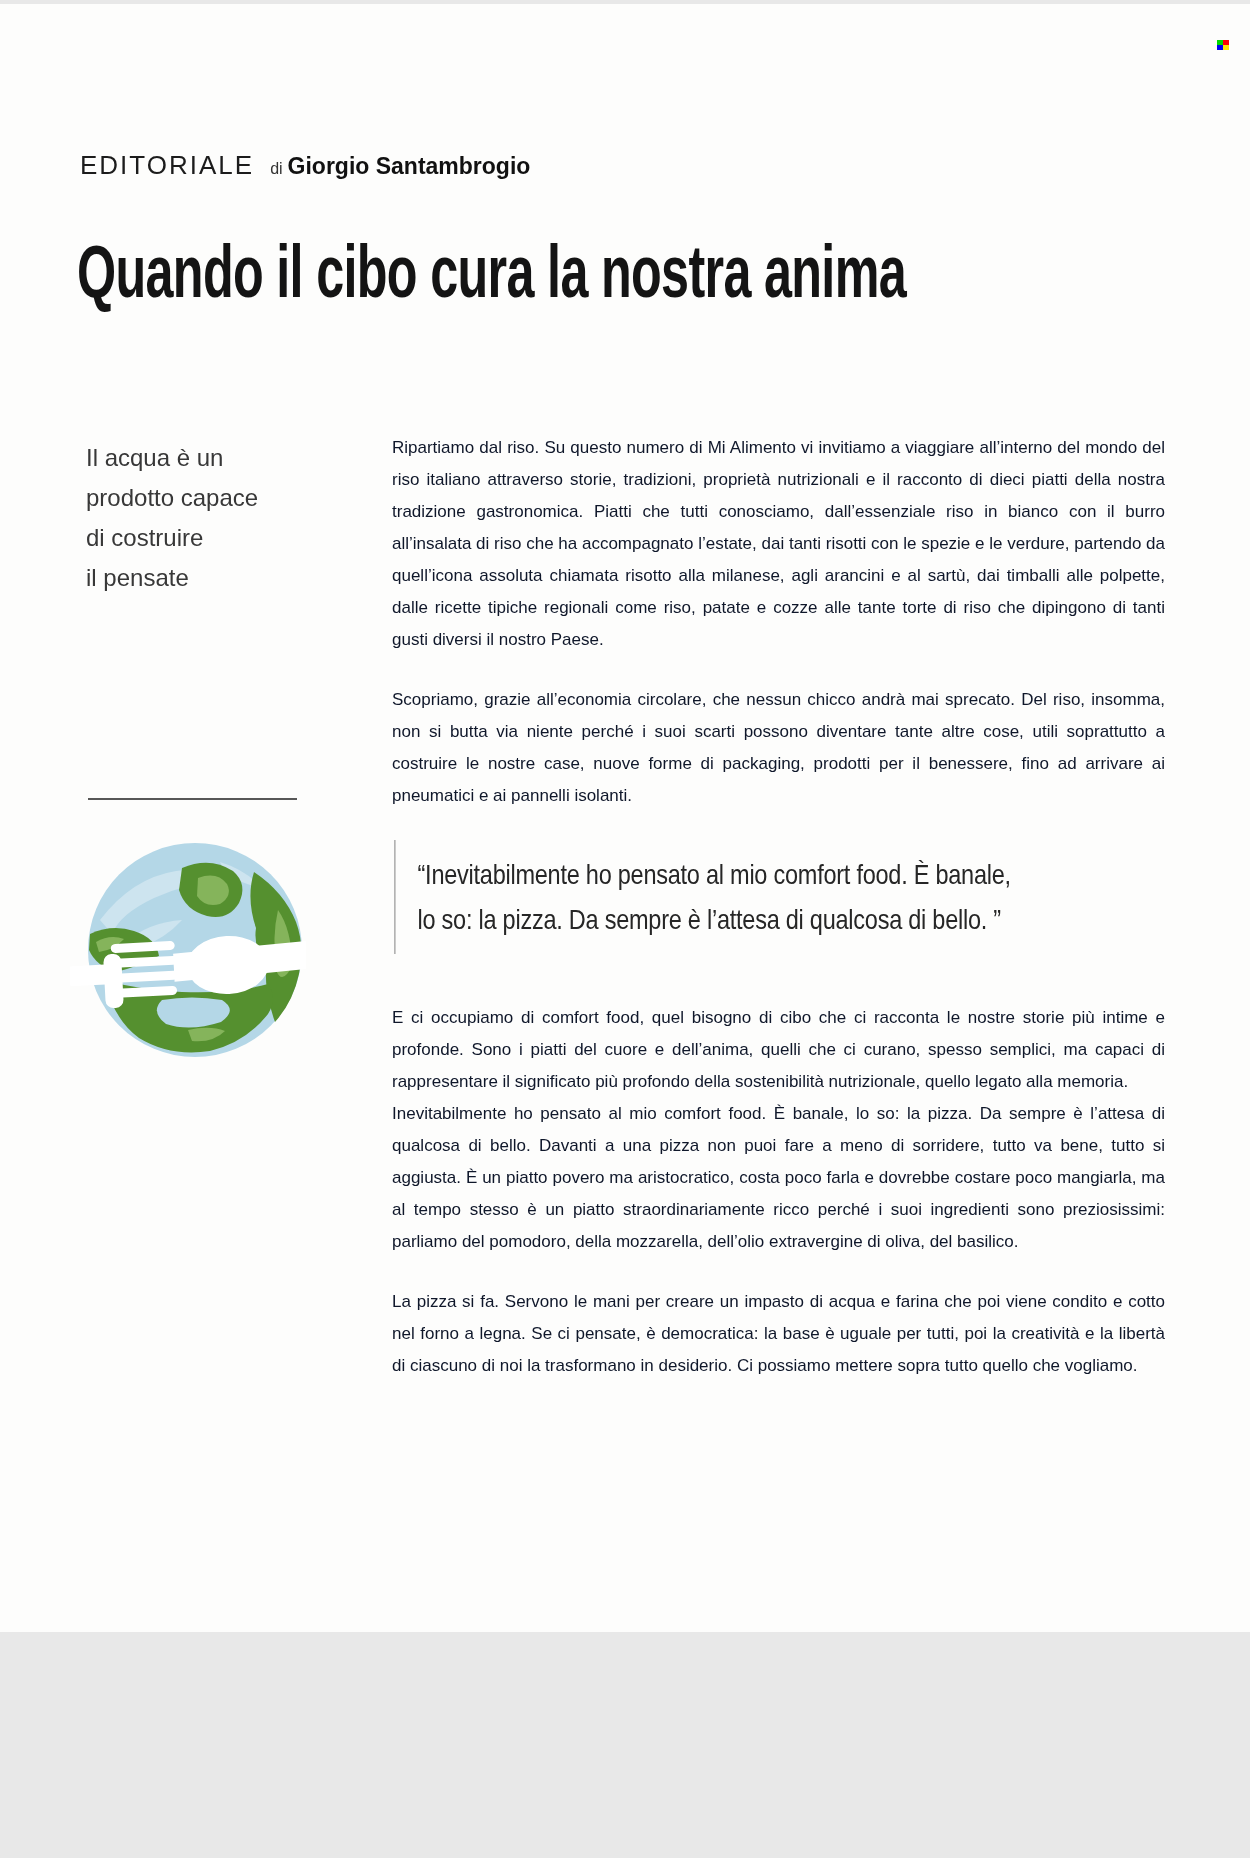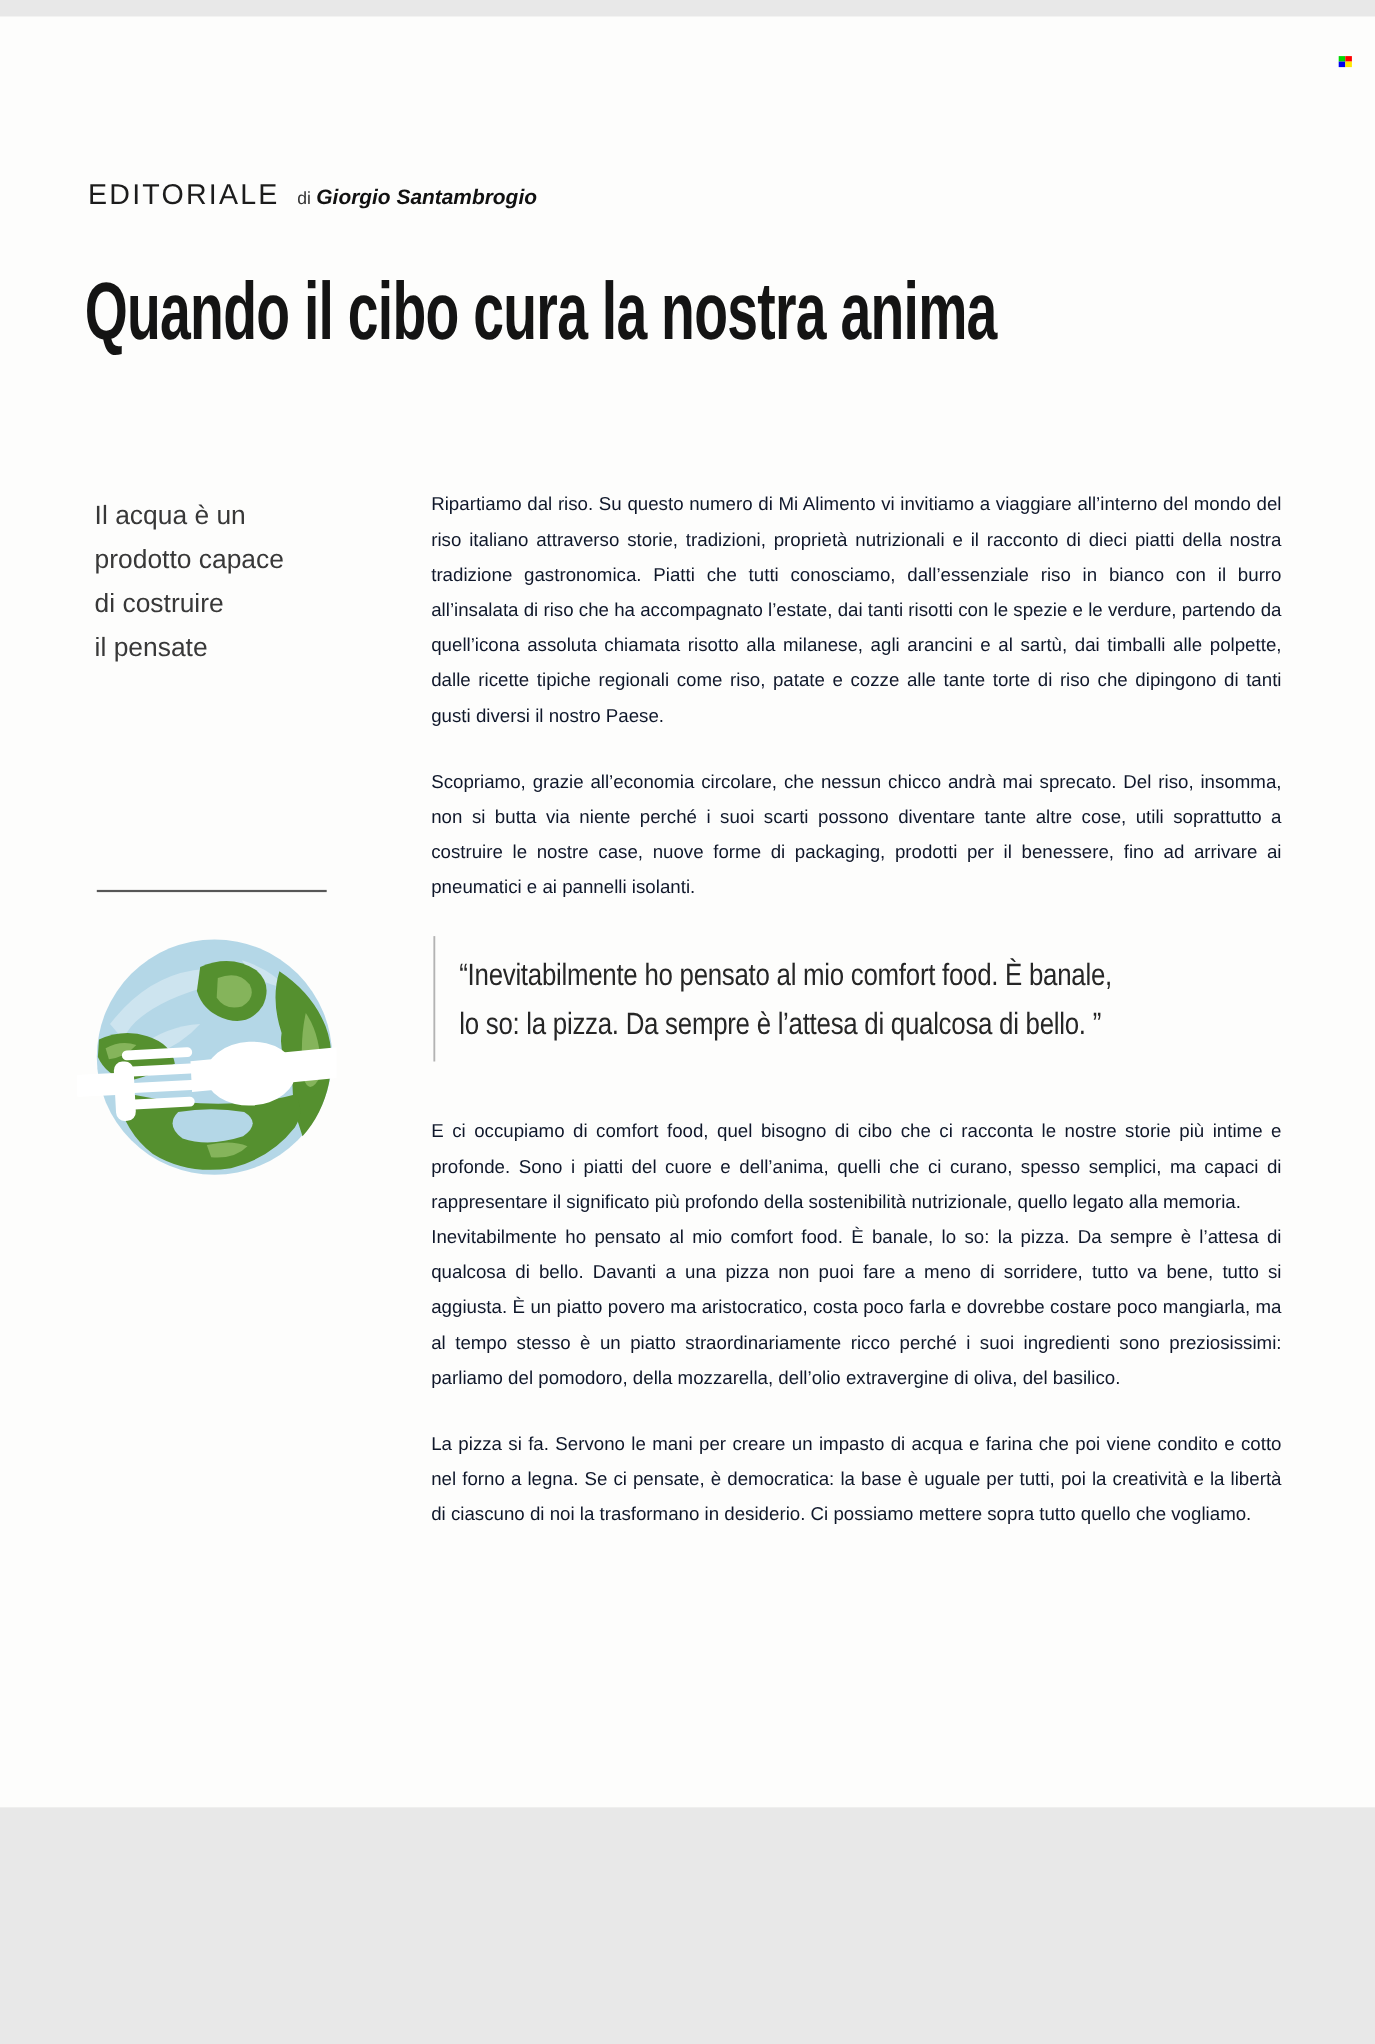--- a/index.html
+++ b/index.html
@@ -1,30 +1,30 @@
 <!DOCTYPE html>
 <html lang="it"><head>
 <meta charset="utf-8">
 <style>
   html,body{margin:0;padding:0;background:#e8e8e8;}
   .page{
-    position:relative;width:1250px;height:1628px;margin:15px auto;
+    position:relative;width:1250px;height:1628px;margin:4px auto;
     background:#fdfdfc;overflow:hidden;
     font-family:"Liberation Sans",sans-serif;color:#3d3d3d;
   }
   
   .reg-marker{position:absolute;left:1217px;top:36px;width:12px;height:10px;
     display:grid;grid-template-columns:6px 6px;grid-template-rows:5px 5px;}
   .reg-marker span{display:block;}
 
   
   .kicker-row{position:absolute;left:80px;top:146px;display:flex;align-items:baseline;gap:16px;}
   .kicker{font-size:26px;letter-spacing:2px;color:#1c1c1c;font-weight:400;}
   .byline{font-size:16px;color:#333;}
-  .byline b{font-size:19px;color:#111;margin-left:5px;font-style:italic;}
+  .byline b{font-size:23px;color:#111;margin-left:5px;}
 
   
   .title{
     position:absolute;left:77px;top:231px;margin:0;
     font-size:74px;line-height:74px;font-weight:700;color:#141414;
     letter-spacing:-1px;white-space:nowrap;
     transform:scaleX(0.68);transform-origin:left top;
   }
 
   

